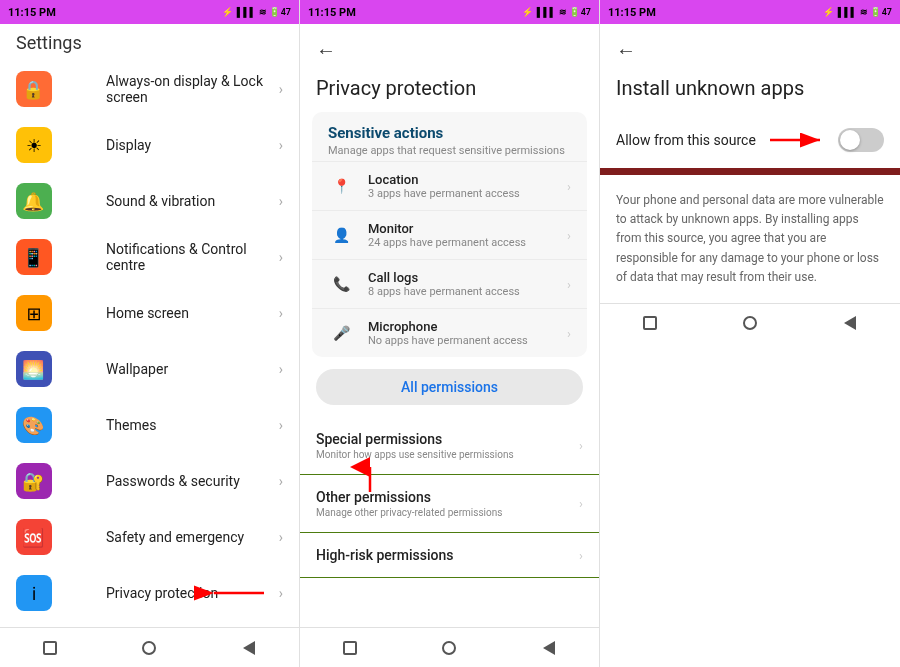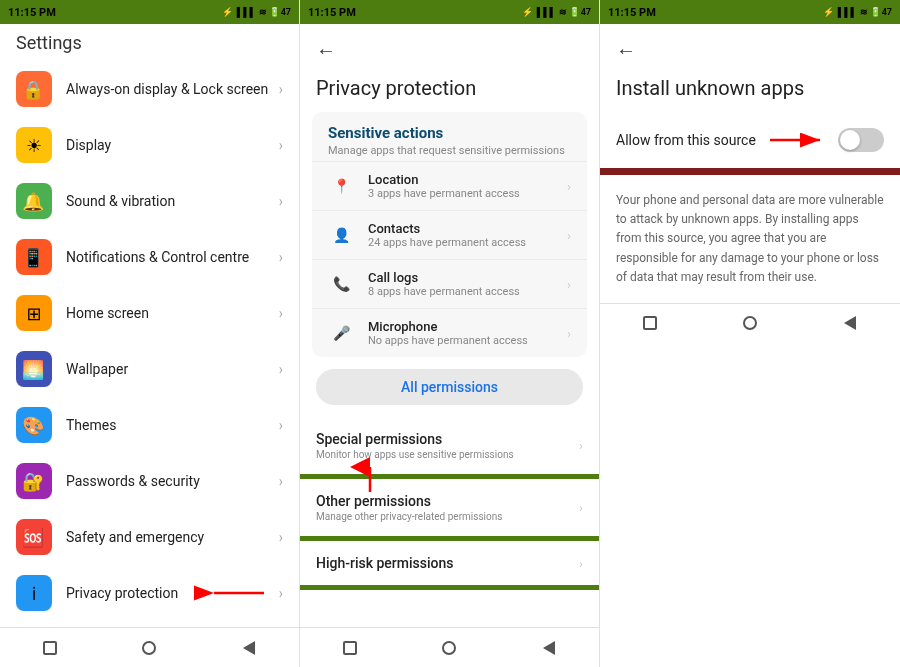--- a/index.html
+++ b/index.html
@@ -17,21 +17,21 @@
       height: 667px;
       background: #fff;
       display: flex;
       flex-direction: column;
       border-right: 1px solid #e0e0e0;
       overflow: hidden;
     }
 
     .status-bar {
       height: 24px;
-      background: #4d7c0f;
+      background: #d946ef;
       display: flex;
       align-items: center;
       justify-content: space-between;
       padding: 0 8px;
       font-size: 10px;
       font-weight: 600;
       flex-shrink: 0;
     }
 
     .status-bar .time { font-size: 11px; font-weight: 700; }
@@ -67,20 +67,21 @@
       justify-content: center;
       margin-right: 14px;
       flex-shrink: 0;
       font-size: 18px;
     }
 
     .item-text {
       flex: 1;
       font-size: 14px;
       color: #222;
+      margin-left: 40px;
     }
 
     .chevron {
       color: #aaa;
       font-size: 14px;
     }
 
     
     .middle-panel {
       width: 300px;
@@ -177,21 +178,21 @@
       cursor: pointer;
       font-size: 14px;
       color: #1a73e8;
       font-weight: 500;
     }
 
     .plain-item {
       display: flex;
       align-items: center;
       padding: 14px 16px;
-      border-bottom: 5px solid #4d7c0f;
+      border-bottom: 1px solid #4d7c0f;
       cursor: pointer;
     }
 
     .plain-item-text { flex: 1; }
     .plain-item-name { font-size: 14px; color: #222; font-weight: 500; }
     .plain-item-sub { font-size: 10px; color: #888; margin-top: 2px; }
     .plain-chevron { color: #ccc; font-size: 13px; }
 
     
     .right-panel {
@@ -423,21 +424,21 @@
         <div class="perm-text">
           <div class="perm-name">Location</div>
           <div class="perm-sub">3 apps have permanent access</div>
         </div>
         <span class="perm-chevron">›</span>
       </div>
 
       <div class="permission-item">
         <div class="perm-icon">👤</div>
         <div class="perm-text">
-          <div class="perm-name">Contacts</div>
+          <div class="perm-name">Monitor</div>
           <div class="perm-sub">24 apps have permanent access</div>
         </div>
         <span class="perm-chevron">›</span>
       </div>
 
       <div class="permission-item">
         <div class="perm-icon">📞</div>
         <div class="perm-text">
           <div class="perm-name">Call logs</div>
           <div class="perm-sub">8 apps have permanent access</div>

